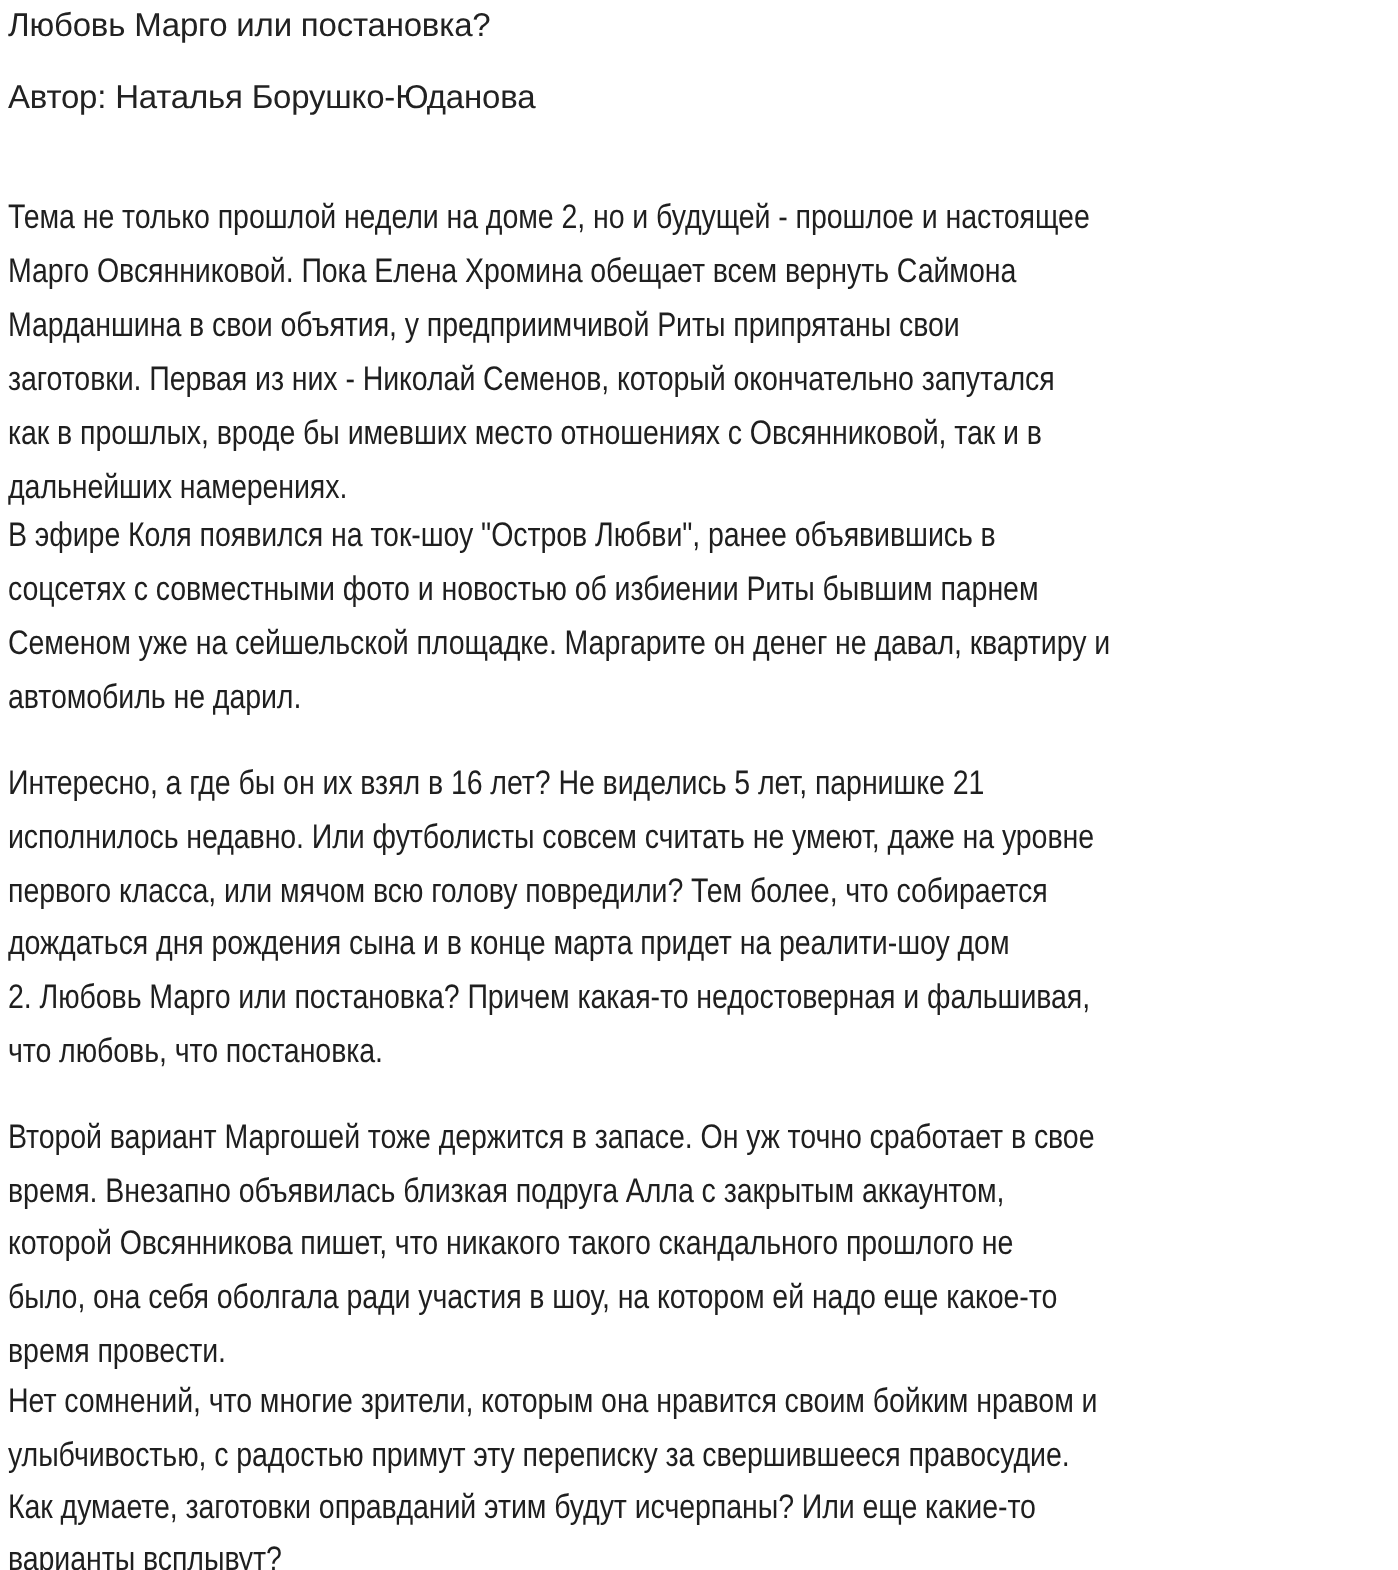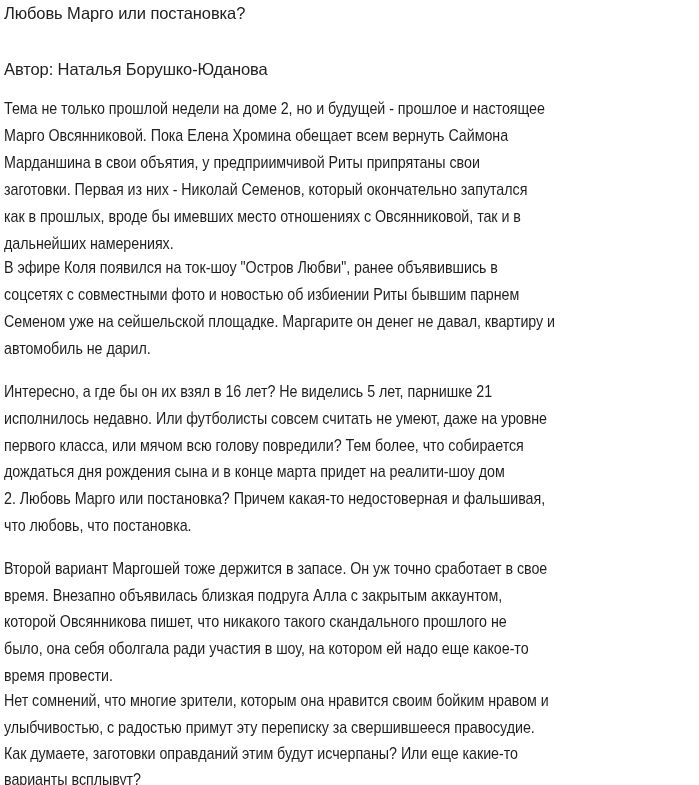--- a/index.html
+++ b/index.html
@@ -5,21 +5,21 @@
     html, body { margin: 0; padding: 0; background: #ffffff; }
     body { width: 699px; height: 785px; overflow: hidden; }
     .page { position: relative; width: 699px; height: 785px; color: #1e1e1e; }
     .title, .author {
       position: absolute; left: 4px;
       font-family: "Liberation Sans", sans-serif;
       font-size: 16.5px; color: #222;
       white-space: nowrap; letter-spacing: -0.1px;
     }
     .title { top: 4px; }
-    .author { top: 60px; }
+    .author { top: 40px; }
     .line {
       position: absolute; left: 4px;
       font-family: "Liberation Sans", sans-serif;
       font-size: 17px; color: #1f1f1f;
       white-space: nowrap;
       transform-origin: left top;
       transform: scaleX(0.84);
       letter-spacing: -0.05px;
     }
   </style>

